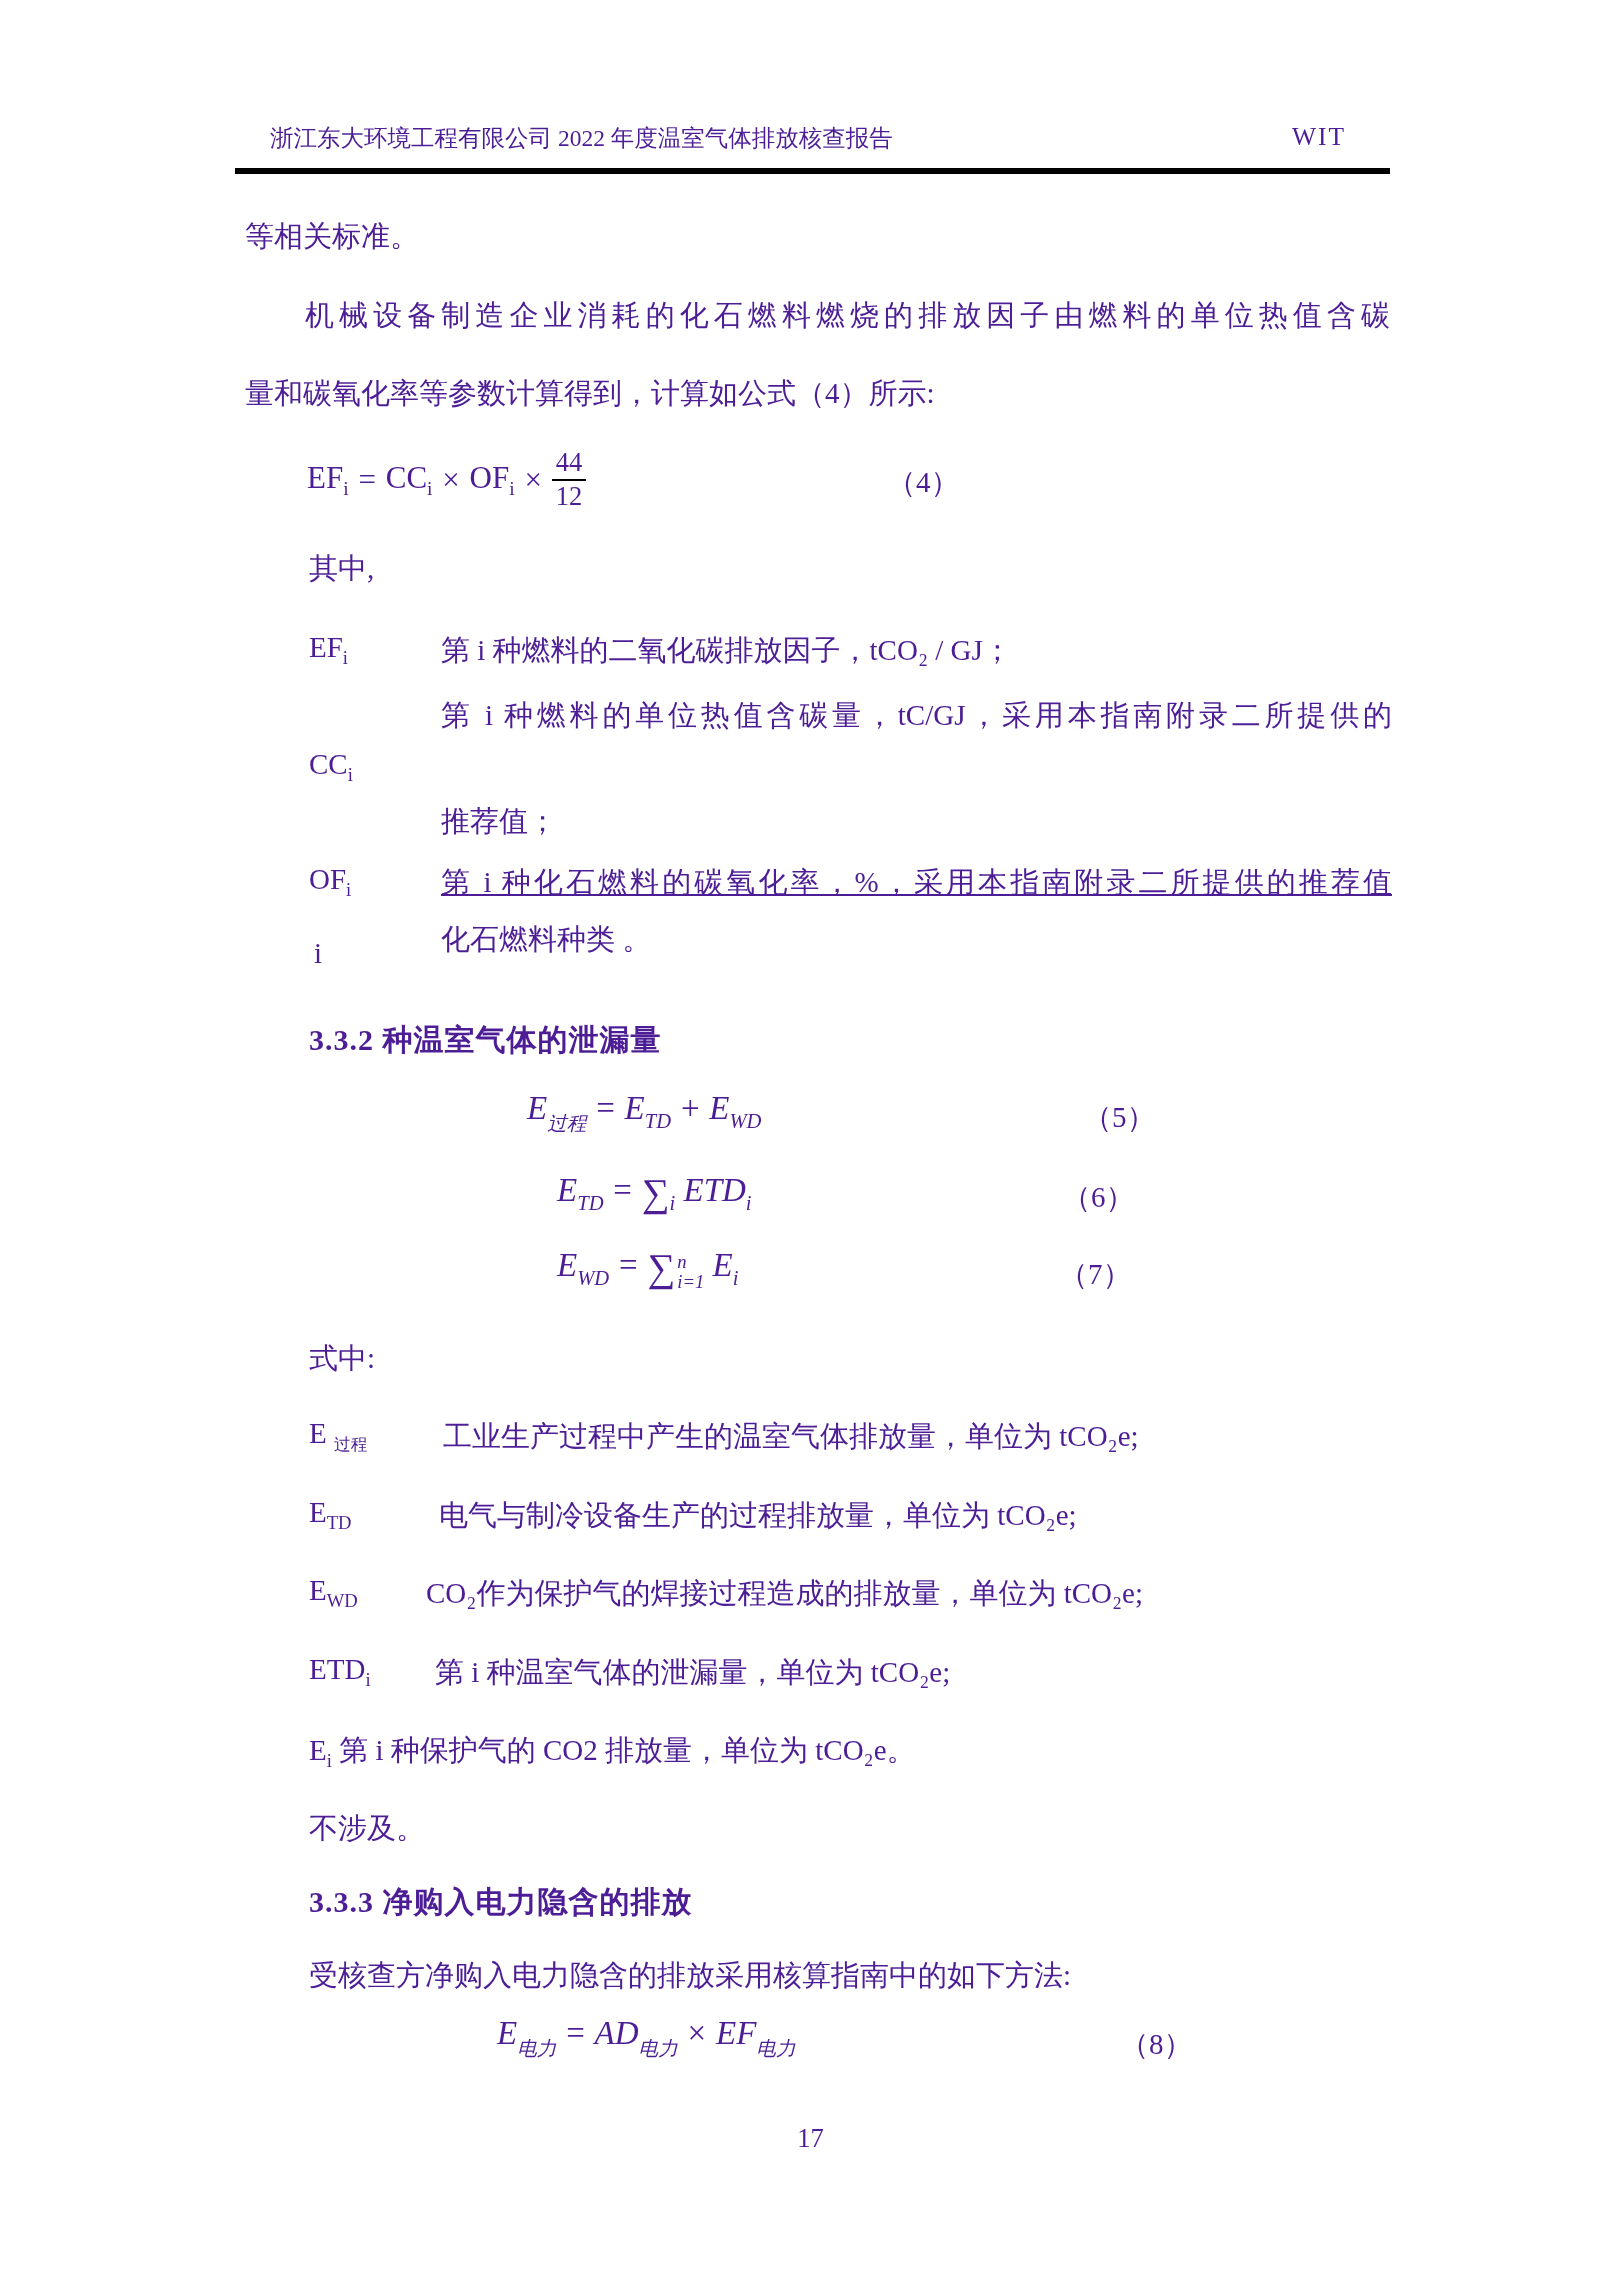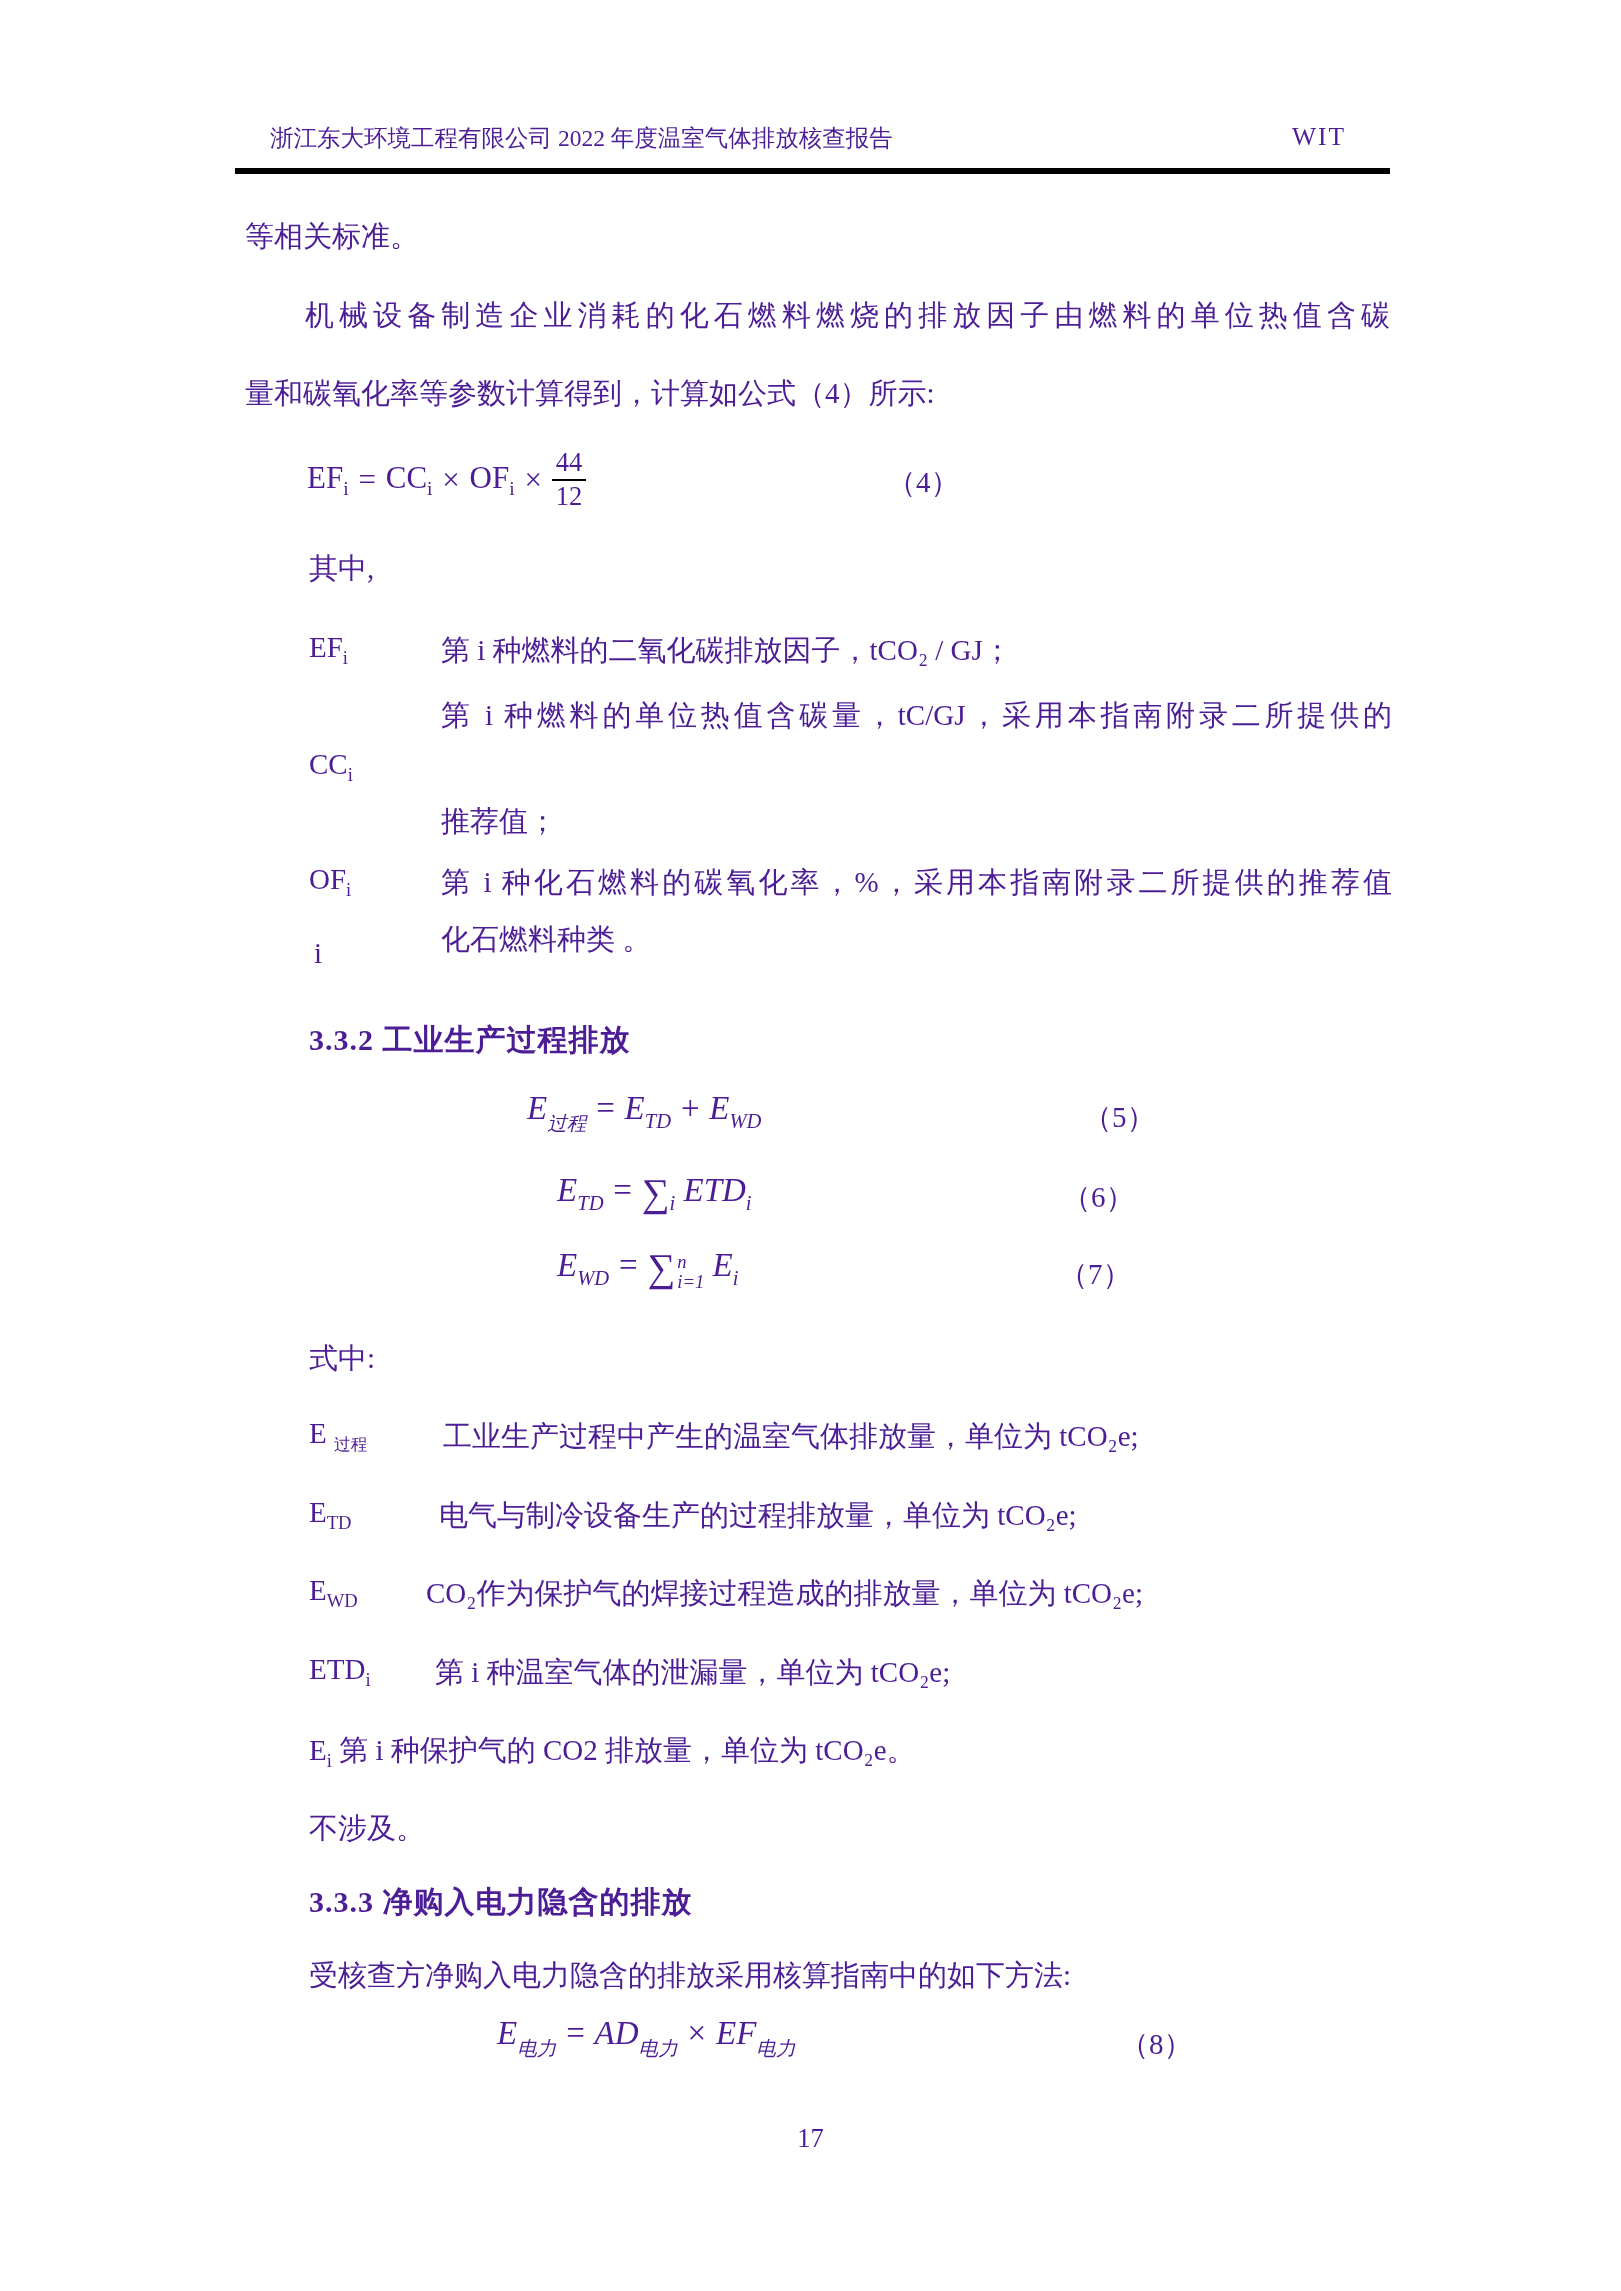--- a/index.html
+++ b/index.html
@@ -77,26 +77,26 @@
   <div class="abs t" style="left:309px;top:549px;">其中,</div>
 
   <div class="abs dlabel" style="left:309px;top:631px;"><span>EF</span><span class="dsub">i</span></div>
   <div class="abs t" style="left:441px;top:631px;">第 i 种燃料的二氧化碳排放因子，tCO₂ / GJ；</div>
 
   <div class="abs t just" style="left:441px;top:696px;width:951px;">第 i 种燃料的单位热值含碳量，tC/GJ，采用本指南附录二所提供的</div>
   <div class="abs dlabel" style="left:309px;top:748px;"><span>CC</span><span class="dsub">i</span></div>
   <div class="abs t" style="left:441px;top:802px;">推荐值；</div>
 
   <div class="abs dlabel" style="left:309px;top:863px;"><span>OF</span><span class="dsub">i</span></div>
-  <div class="abs t just" style="left:441px;top:863px;width:951px;">第 i 种化石燃料的碳氧化率，%，采用本指南附录二所提供的推荐值</div>
+  <div class="abs t just" style="left:441px;top:863px;width:951px;text-decoration:underline;">第 i 种化石燃料的碳氧化率，%，采用本指南附录二所提供的推荐值</div>
 
   <div class="abs dlabel" style="left:314px;top:937px;">i</div>
   <div class="abs t" style="left:441px;top:920px;">化石燃料种类 。</div>
 
-  <div class="abs h" style="left:309px;top:1020px;">3.3.2 工业生产过程排放</div>
+  <div class="abs h" style="left:309px;top:1020px;">3.3.2 种温室气体的泄漏量</div>
 
   <div class="abs meq" style="left:527px;top:1090px;">
     <span>E</span><span class="msub-cjk">过程</span><span class="mop">=</span><span>E</span><span class="msub">TD</span><span class="mop">+</span><span>E</span><span class="msub">WD</span>
   </div>
   <div class="abs eqlabel" style="left:1083px;top:1098px;">（5）</div>
 
   <div class="abs meq" style="left:557px;top:1170px;">
     <span>E</span><span class="msub">TD</span><span class="mop">=</span><span class="sum">∑</span><span class="msub">i</span>&nbsp;<span>ETD</span><span class="msub">i</span>
   </div>
   <div class="abs eqlabel" style="left:1062px;top:1178px;">（6）</div>

